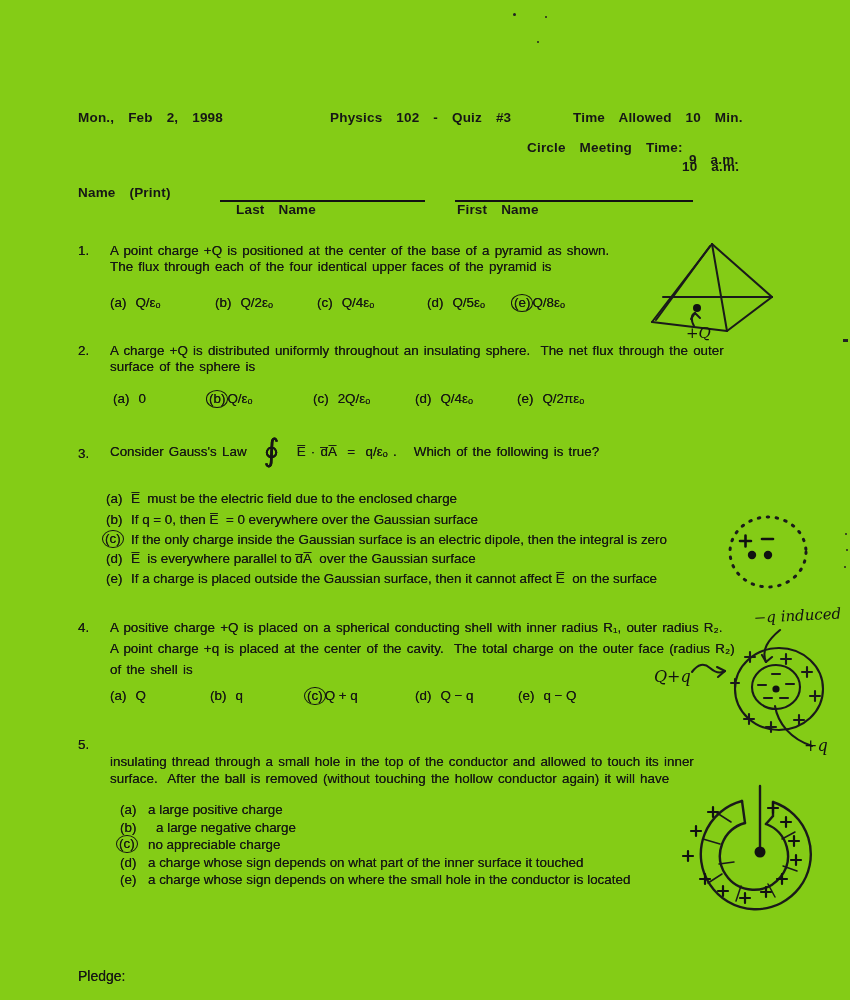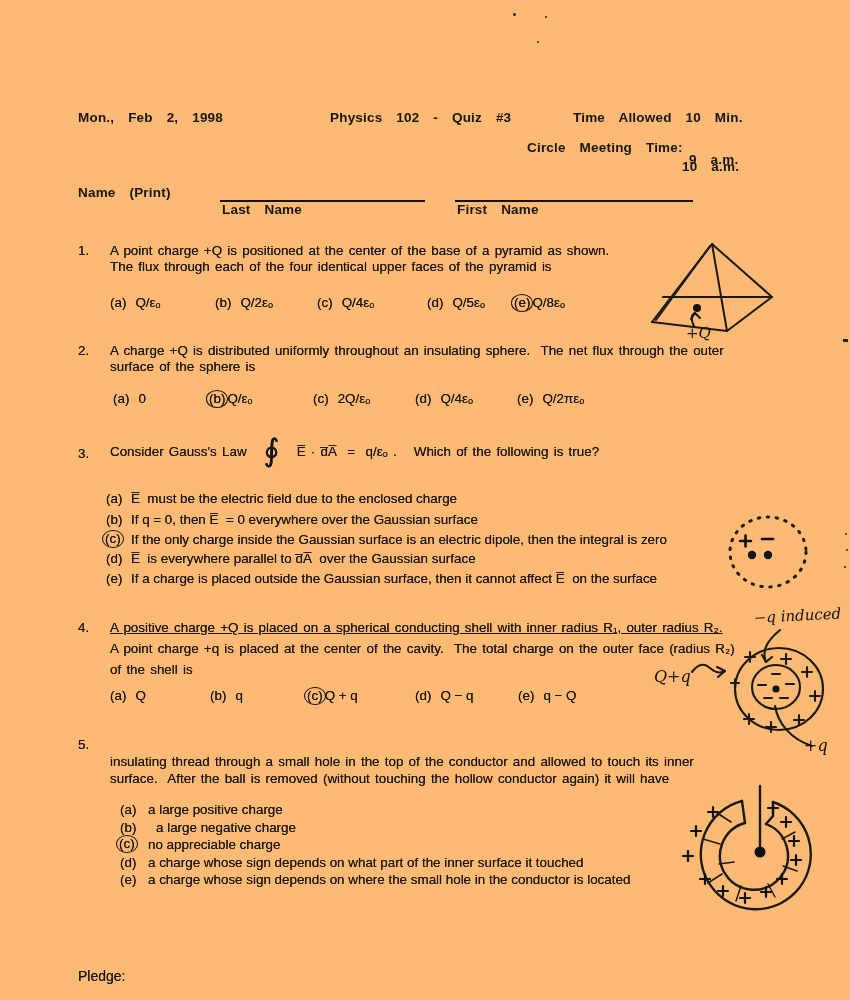--- a/index.html
+++ b/index.html
@@ -1,16 +1,16 @@
 <!DOCTYPE html>
 <html><head>
 <meta charset="utf-8">
 <style>
   html,body{margin:0;padding:0;background:#ffffff;}
-  .page{position:relative;width:850px;height:1000px;background:#fdba74;overflow:hidden;
+  .page{position:relative;width:850px;height:1000px;background:#84cc16;overflow:hidden;
         font-family:"Liberation Sans","DejaVu Sans",sans-serif;color:#161616;}
   .abs{position:absolute;white-space:pre;}
   .hb{font-weight:bold;font-size:13.5px;letter-spacing:.2px;word-spacing:3px;}
   .qt{font-size:13.4px;word-spacing:1.5px;text-shadow:0 0 .45px rgba(0,0,0,.75);}
   .qnum{font-size:13.4px;text-shadow:0 0 .45px rgba(0,0,0,.75);}
   .ol{display:inline-block;margin-right:9px;}
   .ov{display:inline-block;}
   .opt,.vl,.vt{font-size:13.4px;text-shadow:0 0 .45px rgba(0,0,0,.75);}
   .circled{border:1.7px solid #111;border-radius:50%;padding:0 2px 1px 2px;margin:-2px -1px -2px -4px;}
   .nameline{position:absolute;border-bottom:2px solid #121212;}
@@ -36,21 +36,21 @@
   <span class="abs hb" style="left:78px;top:110px;">Mon.,  Feb  2,  1998</span>
   <span class="abs hb" style="left:330px;top:110px;">Physics  102  -  Quiz  #3</span>
   <span class="abs hb" style="left:573px;top:110px;">Time  Allowed  10  Min.</span>
   <span class="abs hb" style="left:527px;top:140px;">Circle  Meeting  Time:</span>
   <span class="abs hb" style="left:689px;top:140px;margin-top:12px;">9  a.m.</span>
   <span class="abs hb" style="left:682px;top:159px;">10  a.m.</span>
 
   <span class="abs hb" style="left:78px;top:185px;">Name  (Print)</span>
   <div class="nameline" style="left:220px;top:186px;width:205px;height:14px;"></div>
   <div class="nameline" style="left:455px;top:186px;width:238px;height:14px;"></div>
-  <span class="abs hb" style="left:222px;top:202px;">Last  Name</span>
+  <span class="abs hb" style="left:236px;top:202px;">Last  Name</span>
   <span class="abs hb" style="left:457px;top:202px;">First  Name</span>
 
   <span class="abs qnum" style="left:78px;top:243px;">1.</span>
   <span class="abs qt" style="left:110px;top:259px;">The flux through each of the four identical upper faces of the pyramid is</span>
   <span class="abs qt" style="left:110px;top:243px;">A point charge +Q is positioned at the center of the base of a pyramid as shown.</span>
 
   <span class="abs opt" style="left:110px;top:295px;"><span class="ol">(a)</span><span class="ov">Q/εₒ</span></span>
   <span class="abs opt" style="left:215px;top:295px;"><span class="ol">(b)</span><span class="ov">Q/2εₒ</span></span>
   <span class="abs opt" style="left:317px;top:295px;"><span class="ol">(c)</span><span class="ov">Q/4εₒ</span></span>
   <span class="abs opt" style="left:417px;top:295px;margin-left:10px;"><span class="ol">(d)</span><span class="ov">Q/5εₒ</span></span>
@@ -105,21 +105,21 @@
     <ellipse cx="46" cy="44" rx="38" ry="35" fill="none" stroke="#1a1a1a" stroke-width="3" stroke-dasharray="1.5 7.5" stroke-linecap="round"></ellipse>
     <g stroke="#111" stroke-width="2.6" stroke-linecap="round">
       <path d="M18,33 h11 M23.5,27.5 v11"></path>
       <path d="M40,31 h11"></path>
     </g>
     <circle cx="30" cy="47" r="4.2" fill="#111"></circle>
     <circle cx="46" cy="47" r="4.2" fill="#111"></circle>
   </svg>
 
   <span class="abs qnum" style="left:78px;top:620px;">4.</span>
-  <span class="abs qt" style="left:110px;top:620px;text-decoration:underline;">A positive charge +Q is placed on a spherical conducting shell with inner radius R₁, outer radius R₂.</span>
+  <span class="abs qt" style="left:110px;top:620px;">A positive charge +Q is placed on a spherical conducting shell with inner radius R₁, outer radius R₂.</span>
   <span class="abs qt" style="left:110px;top:641px;">A point charge +q is placed at the center of the cavity.  The total charge on the outer face (radius R₂)</span>
   <span class="abs qt" style="left:110px;top:662px;">of the shell is</span>
 
   <span class="abs opt" style="left:110px;top:688px;"><span class="ol">(a)</span><span class="ov">Q</span></span>
   <span class="abs opt" style="left:210px;top:688px;"><span class="ol">(b)</span><span class="ov">q</span></span>
   <span class="abs opt" style="left:308px;top:688px;"><span class="ol circled">(c)</span><span class="ov">Q + q</span></span>
   <span class="abs opt" style="left:415px;top:688px;"><span class="ol">(d)</span><span class="ov">Q − q</span></span>
   <span class="abs opt" style="left:518px;top:688px;"><span class="ol">(e)</span><span class="ov">q − Q</span></span>
 
   <svg style="left:628px;top:598px;" width="222" height="160" viewBox="0 0 222 160">

